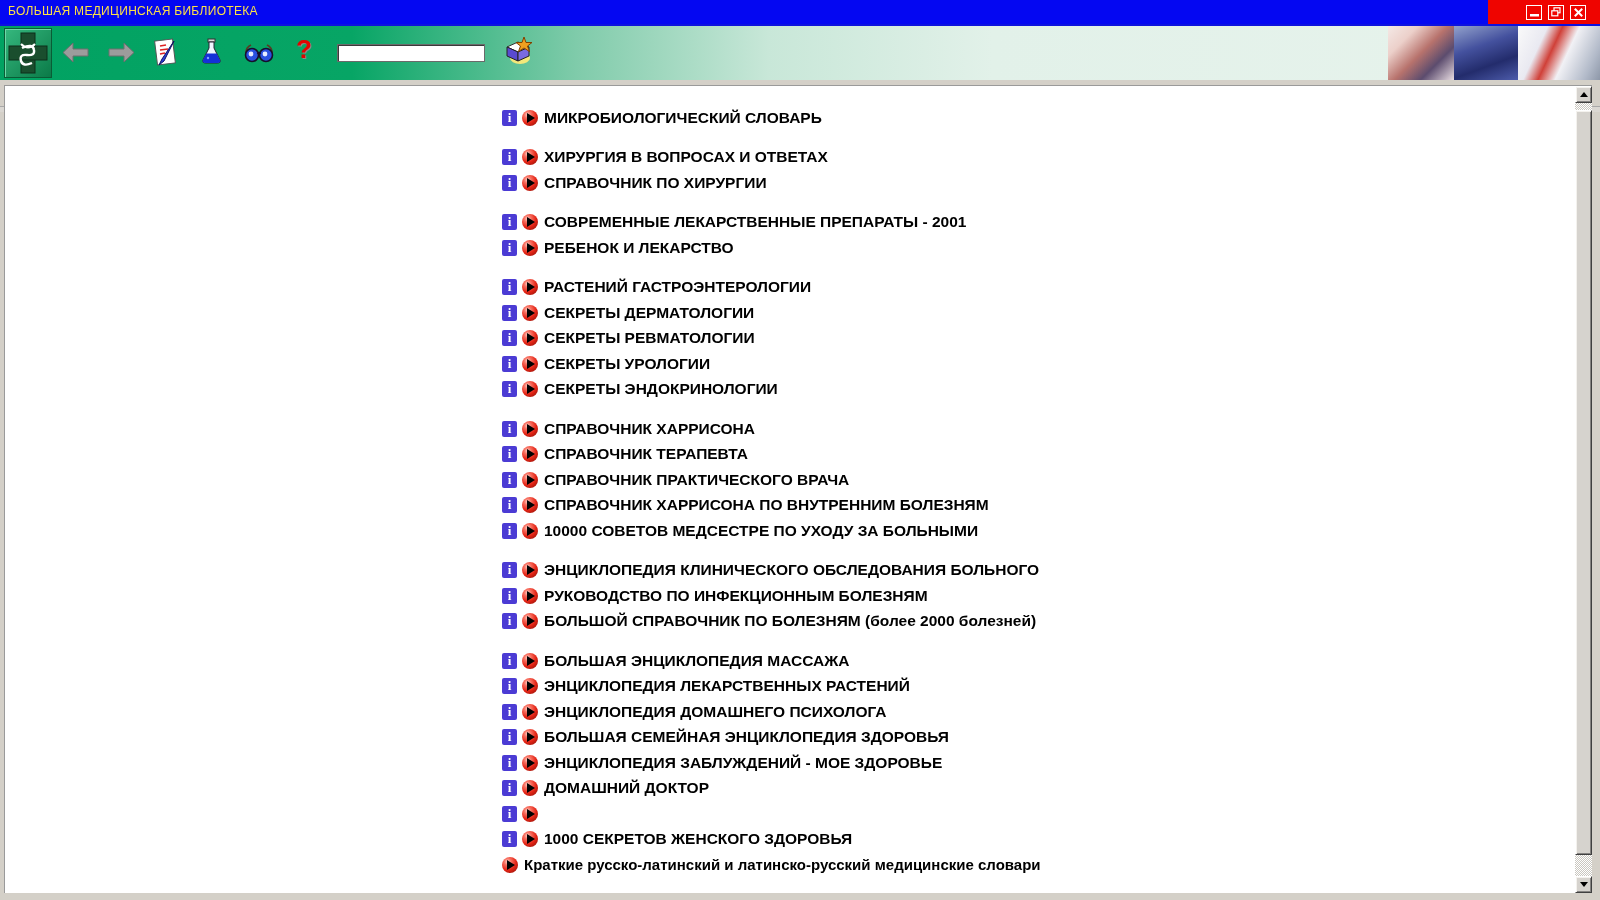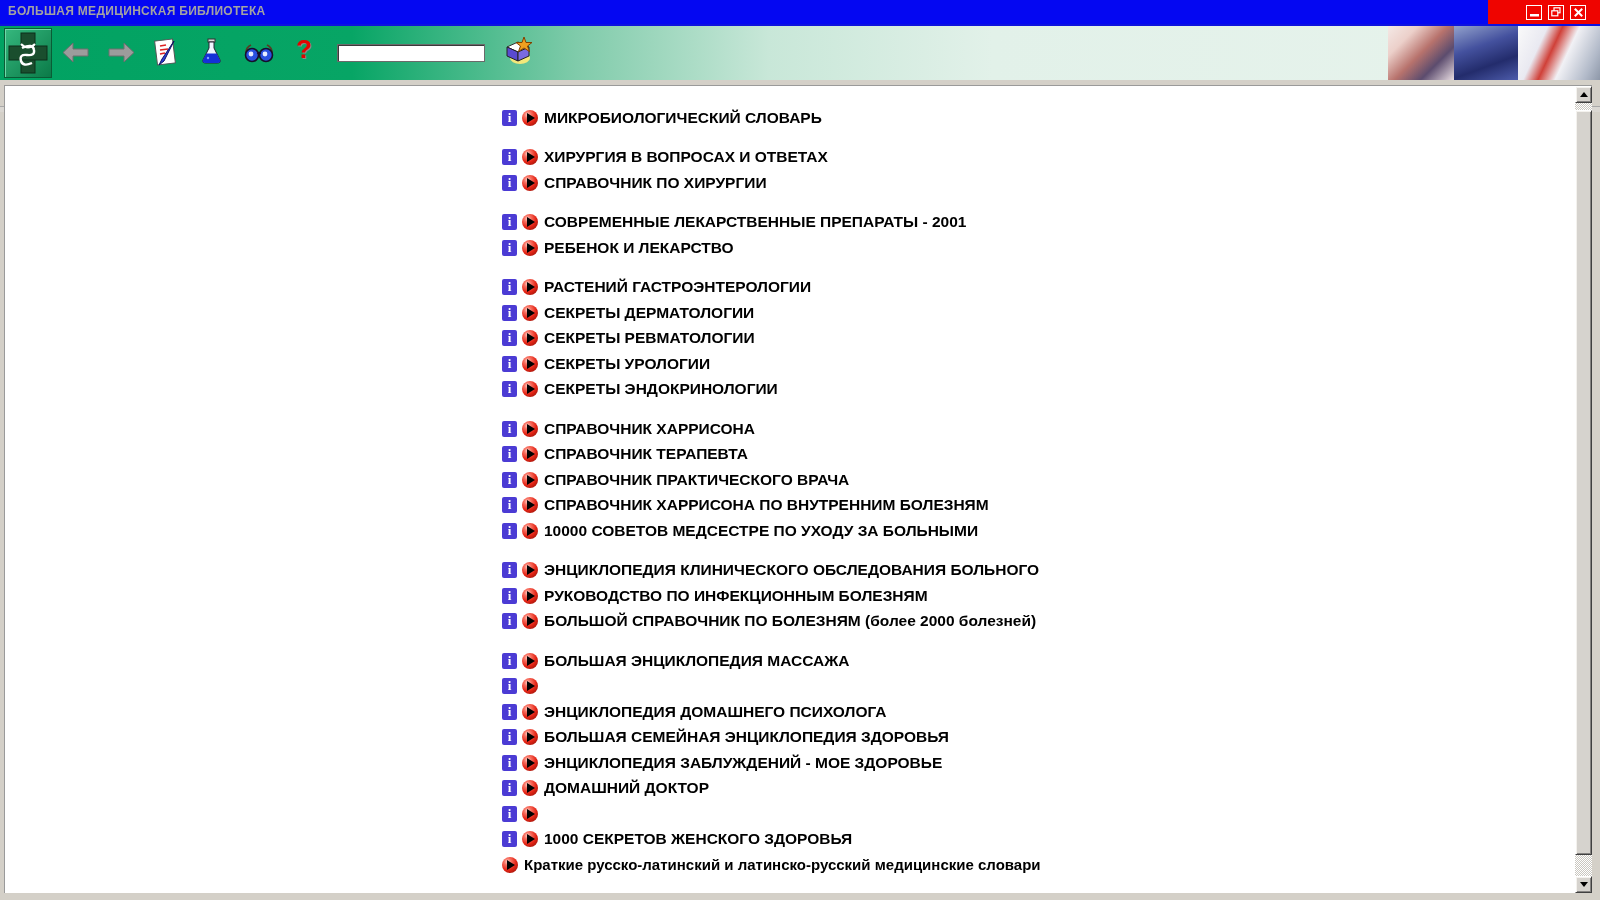--- a/index.html
+++ b/index.html
@@ -1,22 +1,22 @@
 <!DOCTYPE html>
 <html><head>
 <meta charset="utf-8">
 <style>
   html,body{margin:0;padding:0;width:1600px;height:900px;overflow:hidden;
     font-family:"Liberation Sans",sans-serif;background:#d4d0c8;}
   #window{position:absolute;inset:0;background:#d4d0c8;}
 
   
   .titlebar{position:absolute;left:0;top:0;width:1600px;height:24px;background:#0407f2;}
-  .titlebar .title{position:absolute;left:8px;top:4px;color:#a3a3a3;font-size:12px;
-    font-weight:bold;letter-spacing:.3px;white-space:nowrap;}
+  .titlebar .title{position:absolute;left:8px;top:4px;color:#fde047;font-size:12px;
+    font-weight:normal;letter-spacing:.3px;white-space:nowrap;}
   .titlebar .controls{position:absolute;right:0;top:0;width:112px;height:24px;
     background:#ef0400;display:flex;align-items:center;justify-content:flex-end;
     gap:6px;padding-right:14px;box-sizing:border-box;}
   .wbtn{width:16px;height:15px;background:#ef0400;border:1px solid #ffffff;
     box-sizing:border-box;display:flex;align-items:center;justify-content:center;cursor:pointer;}
   .wbtn svg{display:block;}
 
   
   .toolbar{position:absolute;left:0;top:24px;width:1600px;height:54px;
     border-top:2px solid #0d12df;box-sizing:content-box;
@@ -330,20 +330,21 @@
             <span class="disc">
               <span class="tri"></span>
             </span>
             <span class="lab">БОЛЬШАЯ ЭНЦИКЛОПЕДИЯ МАССАЖА</span>
           </div>
           <div class="row">
             <span class="info-ic">i</span>
             <span class="disc">
               <span class="tri"></span>
             </span>
+            <span class="lab">ЭНЦИКЛОПЕДИЯ ЛЕКАРСТВЕННЫХ РАСТЕНИЙ</span>
           </div>
           <div class="row">
             <span class="info-ic">i</span>
             <span class="disc">
               <span class="tri"></span>
             </span>
             <span class="lab">ЭНЦИКЛОПЕДИЯ ДОМАШНЕГО ПСИХОЛОГА</span>
           </div>
           <div class="row">
             <span class="info-ic">i</span>

